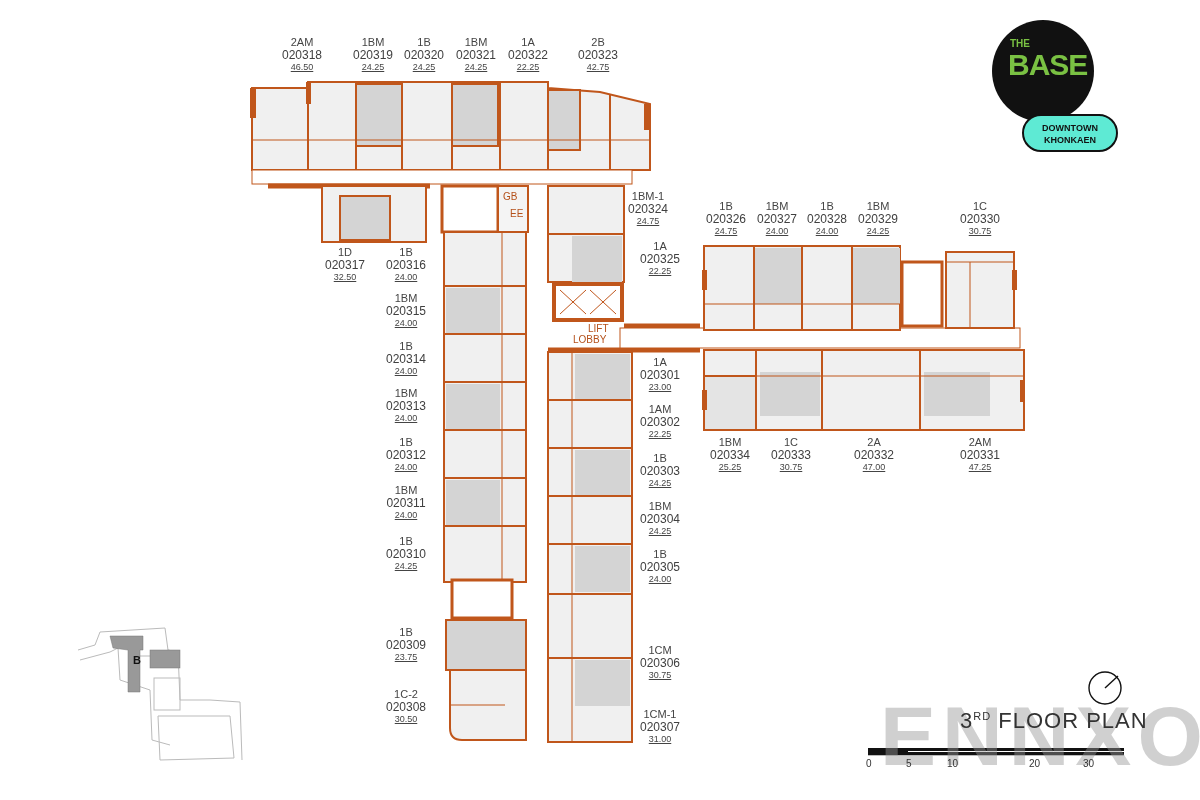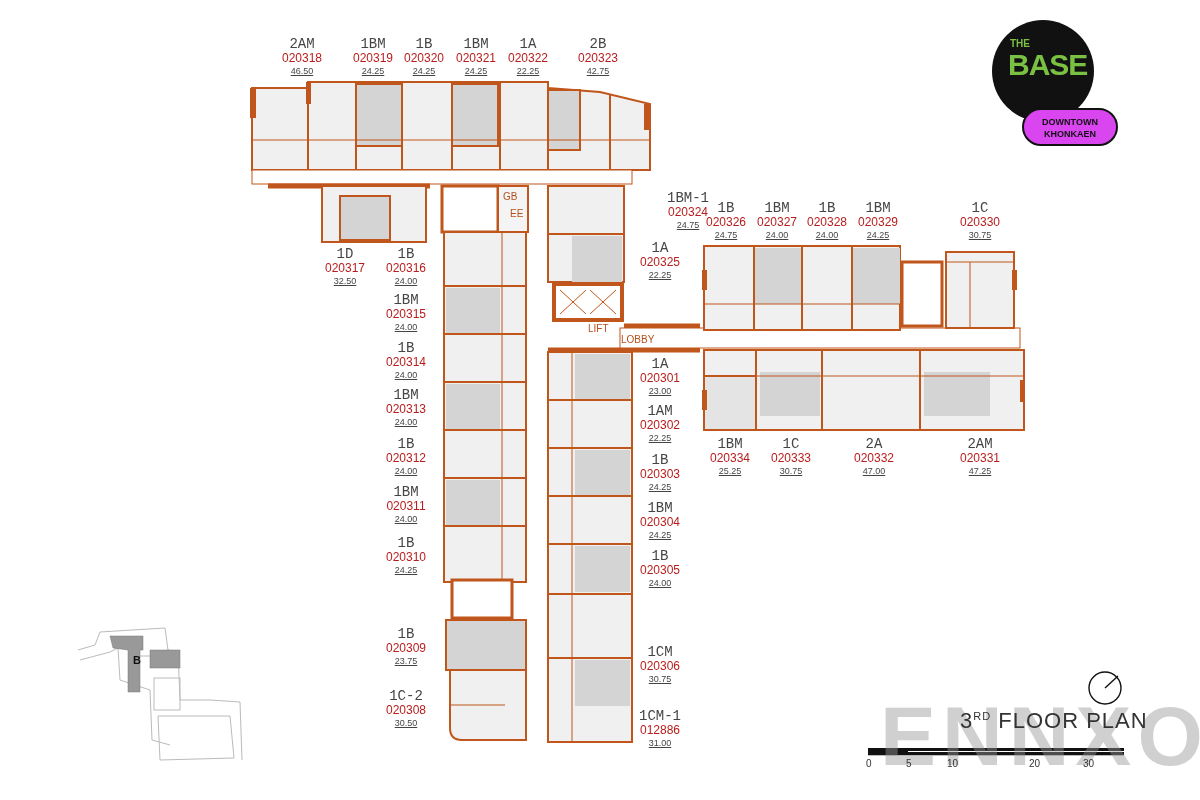--- a/index.html
+++ b/index.html
@@ -1,26 +1,26 @@
 <!DOCTYPE html>
 <html><head>
 <meta charset="utf-8">
 <style>
   html,body{margin:0;padding:0;background:#fff;}
   body{width:1200px;height:800px;position:relative;overflow:hidden;font-family:"Liberation Sans",sans-serif;color:#333;}
   .lbl{position:absolute;text-align:center;width:80px;line-height:1.15;}
-  .lbl .t{display:block;font-size:14px;color:#444;font-family:Liberation Mono, monospace;}
-  .lbl .c{display:block;font-size:12px;color:#b91c1c;}
+  .lbl .t{display:block;font-size:11px;color:#444;}
+  .lbl .c{display:block;font-size:12px;color:#404040;}
   .lbl .a{display:block;font-size:9px;color:#444;text-decoration:underline;}
   svg{position:absolute;left:0;top:0;}
   .logo{position:absolute;left:992px;top:20px;width:136px;height:130px;}
   .logo .circ{position:absolute;left:0;top:0;width:102px;height:102px;border-radius:50%;background:#111;}
   .logo .the{position:absolute;left:18px;top:18px;color:#7ac143;font-weight:bold;font-size:10px;}
   .logo .base{position:absolute;left:16px;top:28px;color:#7ac143;font-weight:bold;font-size:30px;letter-spacing:-1px;}
-  .logo .pill{position:absolute;left:30px;top:88px;width:96px;height:38px;border:2px solid #111;border-radius:20px;background:#d946ef;text-align:center;font-size:9px;font-weight:bold;line-height:12px;padding-top:6px;box-sizing:border-box;color:#111;}
+  .logo .pill{position:absolute;left:30px;top:94px;width:96px;height:38px;border:2px solid #111;border-radius:20px;background:#5eead4;text-align:center;font-size:9px;font-weight:bold;line-height:12px;padding-top:6px;box-sizing:border-box;color:#111;}
   .title{position:absolute;left:960px;top:708px;font-size:22px;color:#333;letter-spacing:1px;}
   .title sup{font-size:11px;}
   .watermark{position:absolute;left:880px;top:688px;font-size:84px;font-weight:bold;color:rgba(150,150,150,0.45);letter-spacing:6px;}
   .scale-lbl{position:absolute;top:758px;font-size:10px;color:#333;}
   .room-tag{position:absolute;font-size:10px;color:#b4501a;}
 </style>
 </head>
 <body>
 
 <svg width="1200" height="800">
@@ -149,21 +149,21 @@
   <g fill="#999" stroke="#777" stroke-width="0.5">
     <path d="M110,636 L143,636 L143,650 L140,650 L140,692 L128,692 L128,650 L113,648 Z"></path>
     <rect x="150" y="650" width="30" height="18"></rect>
     <line x1="140" y1="656" x2="150" y2="656" stroke="#777"></line>
   </g>
 </svg>
 
 <span class="room-tag" style="left:503px;top:191px;">GB</span>
 <span class="room-tag" style="left:510px;top:208px;">EE</span>
 <span class="room-tag" style="left:580px;top:323px;margin-left:8px;">LIFT</span>
-<span class="room-tag" style="left:573px;top:334px;margin-left:48px;">LOBBY</span>
+<span class="room-tag" style="left:573px;top:334px;">LOBBY</span>
 <span style="position:absolute;left:133px;top:654px;font-size:11px;font-weight:bold;color:#111;">B</span>
 
 <div class="lbl" style="left:262px;top:36px;">
     <span class="t">2AM</span>
     <span class="c">020318</span>
     <span class="a">46.50</span>
   </div>
 <div class="lbl" style="left:333px;top:36px;">
     <span class="t">1BM</span>
     <span class="c">020319</span>
@@ -182,21 +182,21 @@
 <div class="lbl" style="left:488px;top:36px;">
     <span class="t">1A</span>
     <span class="c">020322</span>
     <span class="a">22.25</span>
   </div>
 <div class="lbl" style="left:558px;top:36px;">
     <span class="t">2B</span>
     <span class="c">020323</span>
     <span class="a">42.75</span>
   </div>
-<div class="lbl" style="left:648px;top:190px;">
+<div class="lbl" style="left:608px;top:190px;">
     <span class="t">1BM-1</span>
     <span class="c">020324</span>
     <span class="a">24.75</span>
   </div>
 <div class="lbl" style="left:620px;top:240px;">
     <span class="t">1A</span>
     <span class="c">020325</span>
     <span class="a">22.25</span>
   </div>
 <div class="lbl" style="left:686px;top:200px;">
@@ -299,21 +299,21 @@
     <span class="c">020305</span>
     <span class="a">24.00</span>
   </div>
 <div class="lbl" style="left:620px;top:644px;">
     <span class="t">1CM</span>
     <span class="c">020306</span>
     <span class="a">30.75</span>
   </div>
 <div class="lbl" style="left:620px;top:676px;margin-top:32px;">
     <span class="t">1CM-1</span>
-    <span class="c">012886</span>
+    <span class="c">020307</span>
     <span class="a">31.00</span>
   </div>
 <div class="lbl" style="left:690px;top:436px;">
     <span class="t">1BM</span>
     <span class="c">020334</span>
     <span class="a">25.25</span>
   </div>
 <div class="lbl" style="left:751px;top:436px;">
     <span class="t">1C</span>
     <span class="c">020333</span>

